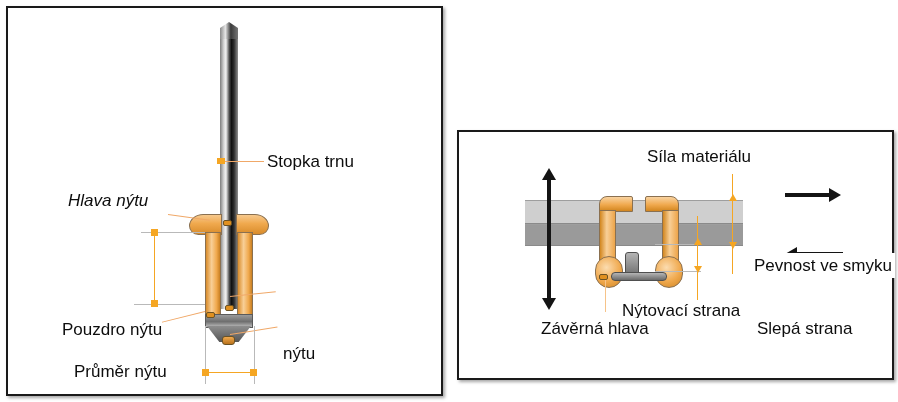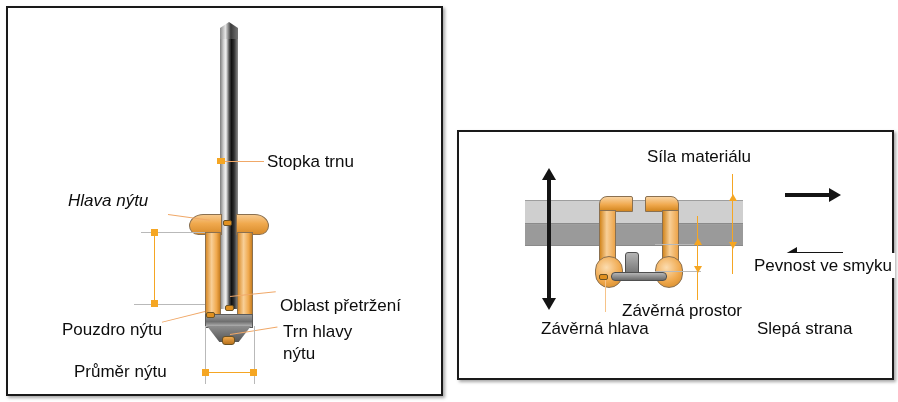--- a/index.html
+++ b/index.html
@@ -170,27 +170,25 @@
     <div class="leader-h" style="left:160px; top:206px; width:42px; transform:rotate(8deg); transform-origin:left center;"></div>
     <div class="lbl" style="left:60px; top:182px;font-style:italic;">Hlava nýtu</div>
 
     <div class="ext ext-h" style="left:133px; top:224px; width:64px;"></div>
     <div class="ext ext-h" style="left:126px; top:296px; width:71px;"></div>
     <div class="dim-v" style="left:146px; top:224px; height:73px;"></div>
     <div class="tick" style="left:143px; top:221px;"></div>
     <div class="tick" style="left:143px; top:292px;"></div>
 
     <div class="leader-h" style="left:222px; top:288px; width:46px; transform:rotate(-6deg); transform-origin:left center;"></div>
-    <div class="lbl" style="left:272px; top:287px;">Oblast přetržení</div>
 
     <div class="leader-h" style="left:152px; top:303px; width:45px; transform:rotate(-14deg); transform-origin:right center;"></div>
     <div class="lbl" style="left:54px; top:311px;">Pouzdro nýtu</div>
 
     <div class="leader-h" style="left:222px; top:326px; width:48px; transform:rotate(-9deg); transform-origin:left center;"></div>
-    <div class="lbl wrap" style="left:275px; top:313px;">Trn hlavy</div>
     <div class="lbl wrap" style="left:275px; top:335px;">nýtu</div>
 
     <div class="ext ext-v" style="left:197px; top:318px; height:58px;"></div>
     <div class="ext ext-v" style="left:246px; top:318px; height:58px;"></div>
     <div class="dim-h" style="left:197px; top:364px; width:49px;"></div>
     <div class="tick" style="left:194px; top:361px;"></div>
     <div class="tick" style="left:242px; top:361px;"></div>
     <div class="lbl" style="left:66px; top:353px;">Průměr nýtu</div>
   </div>
 
@@ -218,21 +216,21 @@
     <div class="lbl" style="left:188px; top:14px;">Síla materiálu</div>
     <div class="dim-v" style="left:273px; top:42px; height:100px;"></div>
     <div class="arr-u" style="left:270px; top:62px;"></div>
     <div class="arr-d" style="left:270px; top:110px;"></div>
 
     <div class="dim-v" style="left:238px; top:84px; height:86px;"></div>
     <div class="ext ext-h" style="left:196px; top:112px; width:46px;"></div>
     <div class="ext ext-h" style="left:196px; top:139px; width:46px;"></div>
     <div class="arr-u" style="left:235px; top:106px;"></div>
     <div class="arr-d" style="left:235px; top:134px;"></div>
-    <div class="lbl" style="left:163px; top:168px;">Závěrná prostor</div>
+    <div class="lbl" style="left:163px; top:168px;">Nýtovací strana</div>
 
     <div class="farrow" style="left:88px; top:46px; width:4px; height:122px;"></div>
     <div class="fhead fhead-u" style="left:83px; top:36px;"></div>
     <div class="fhead fhead-d" style="left:83px; top:166px;"></div>
 
     <div class="farrow" style="left:326px; top:61px; width:46px; height:4px;"></div>
     <div class="fhead fhead-r" style="left:370px; top:56px;"></div>
     <div class="farrow" style="left:338px; top:120px; width:46px; height:4px;"></div>
     <div class="fhead fhead-l" style="left:326px; top:115px;"></div>
     <div class="lbl" style="left:292px; top:88px; padding:2px 3px;margin-top:33px;">Pevnost ve smyku</div>

